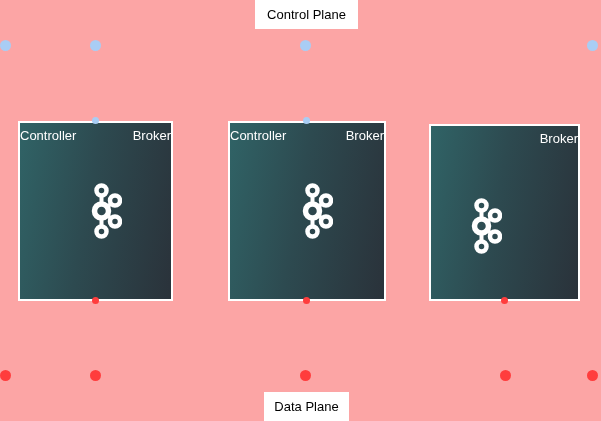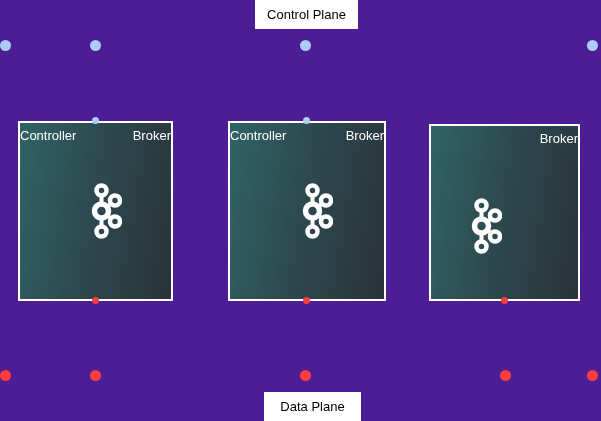--- a/index.html
+++ b/index.html
@@ -1,37 +1,37 @@
 <!DOCTYPE html>
 <html><head>
 <meta charset="utf-8">
 <style>
   html, body { margin: 0; padding: 0; background: #000; }
   .canvas {
     position: relative;
     width: 601px;
     height: 421px;
-    background: #4c1d95;
+    background: #fca5a5;
     font-family: "Liberation Sans", sans-serif;
     overflow: hidden;
   }
 
   
   .plane-label {
     position: absolute;
     background: #ffffff;
     color: #000000;
     font-size: 13px;
     display: flex;
     align-items: center;
     justify-content: center;
     z-index: 4;
   }
   .plane-label--top { left: 255px; top: 0; width: 103px; height: 29px; }
-  .plane-label--bottom { left: 264px; top: 392px; width: 97px; height: 29px; }
+  .plane-label--bottom { left: 264px; top: 392px; width: 85px; height: 29px; }
 
   
   .dot { position: absolute; border-radius: 50%; }
   .dot--lg { width: 11px; height: 11px; }
   .dot--sm { width: 7px; height: 7px; z-index: 3; }
   .dot--blue { background: #a9cdf4; }
   .dot--red { background: #ff3d3d; }
 
   
   .cp-dot-1 { left: 0px;   top: 40px; }

